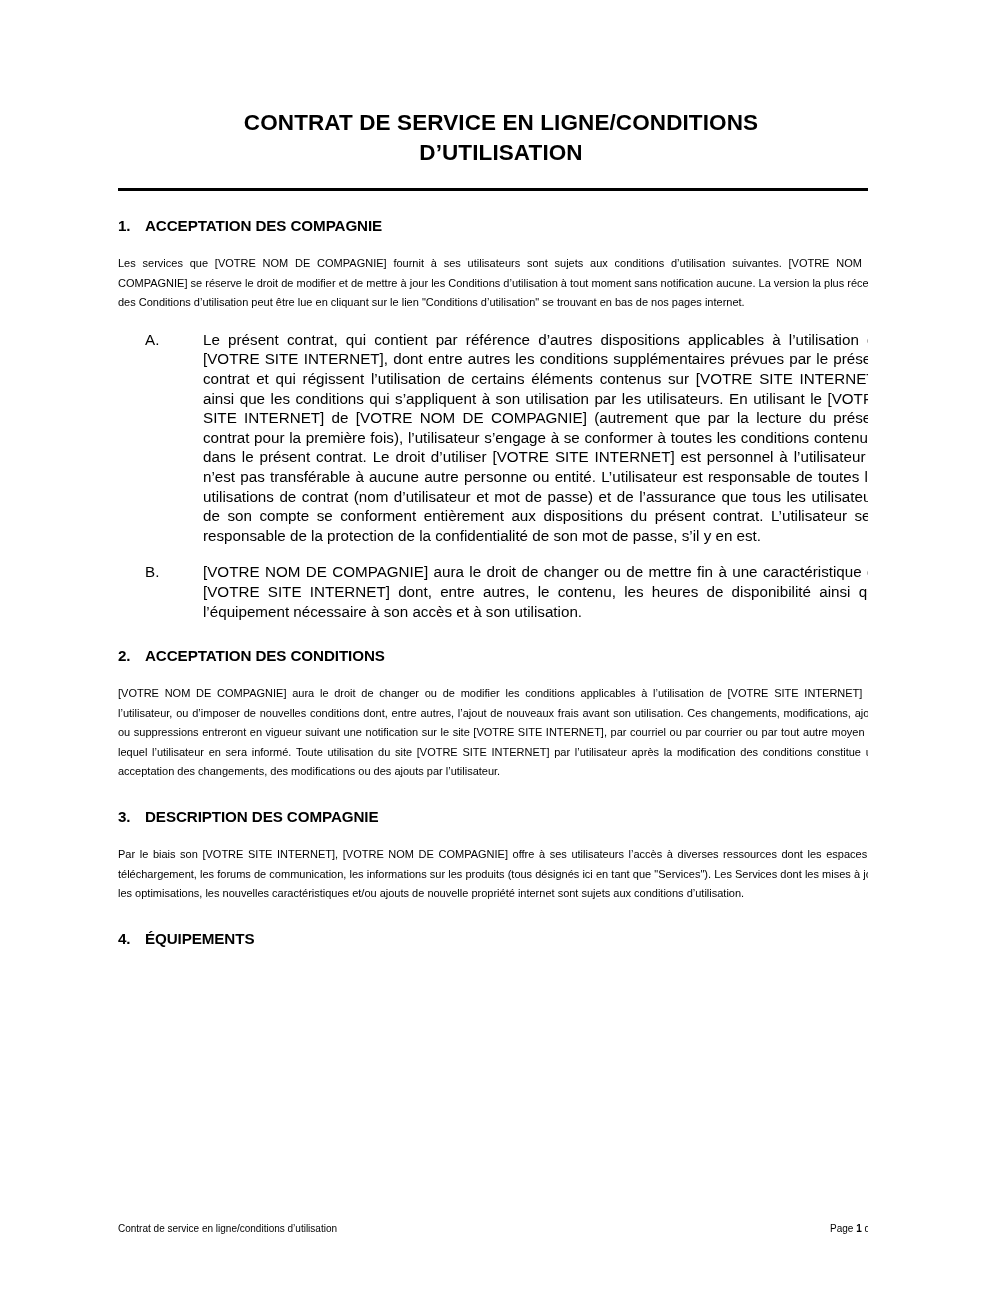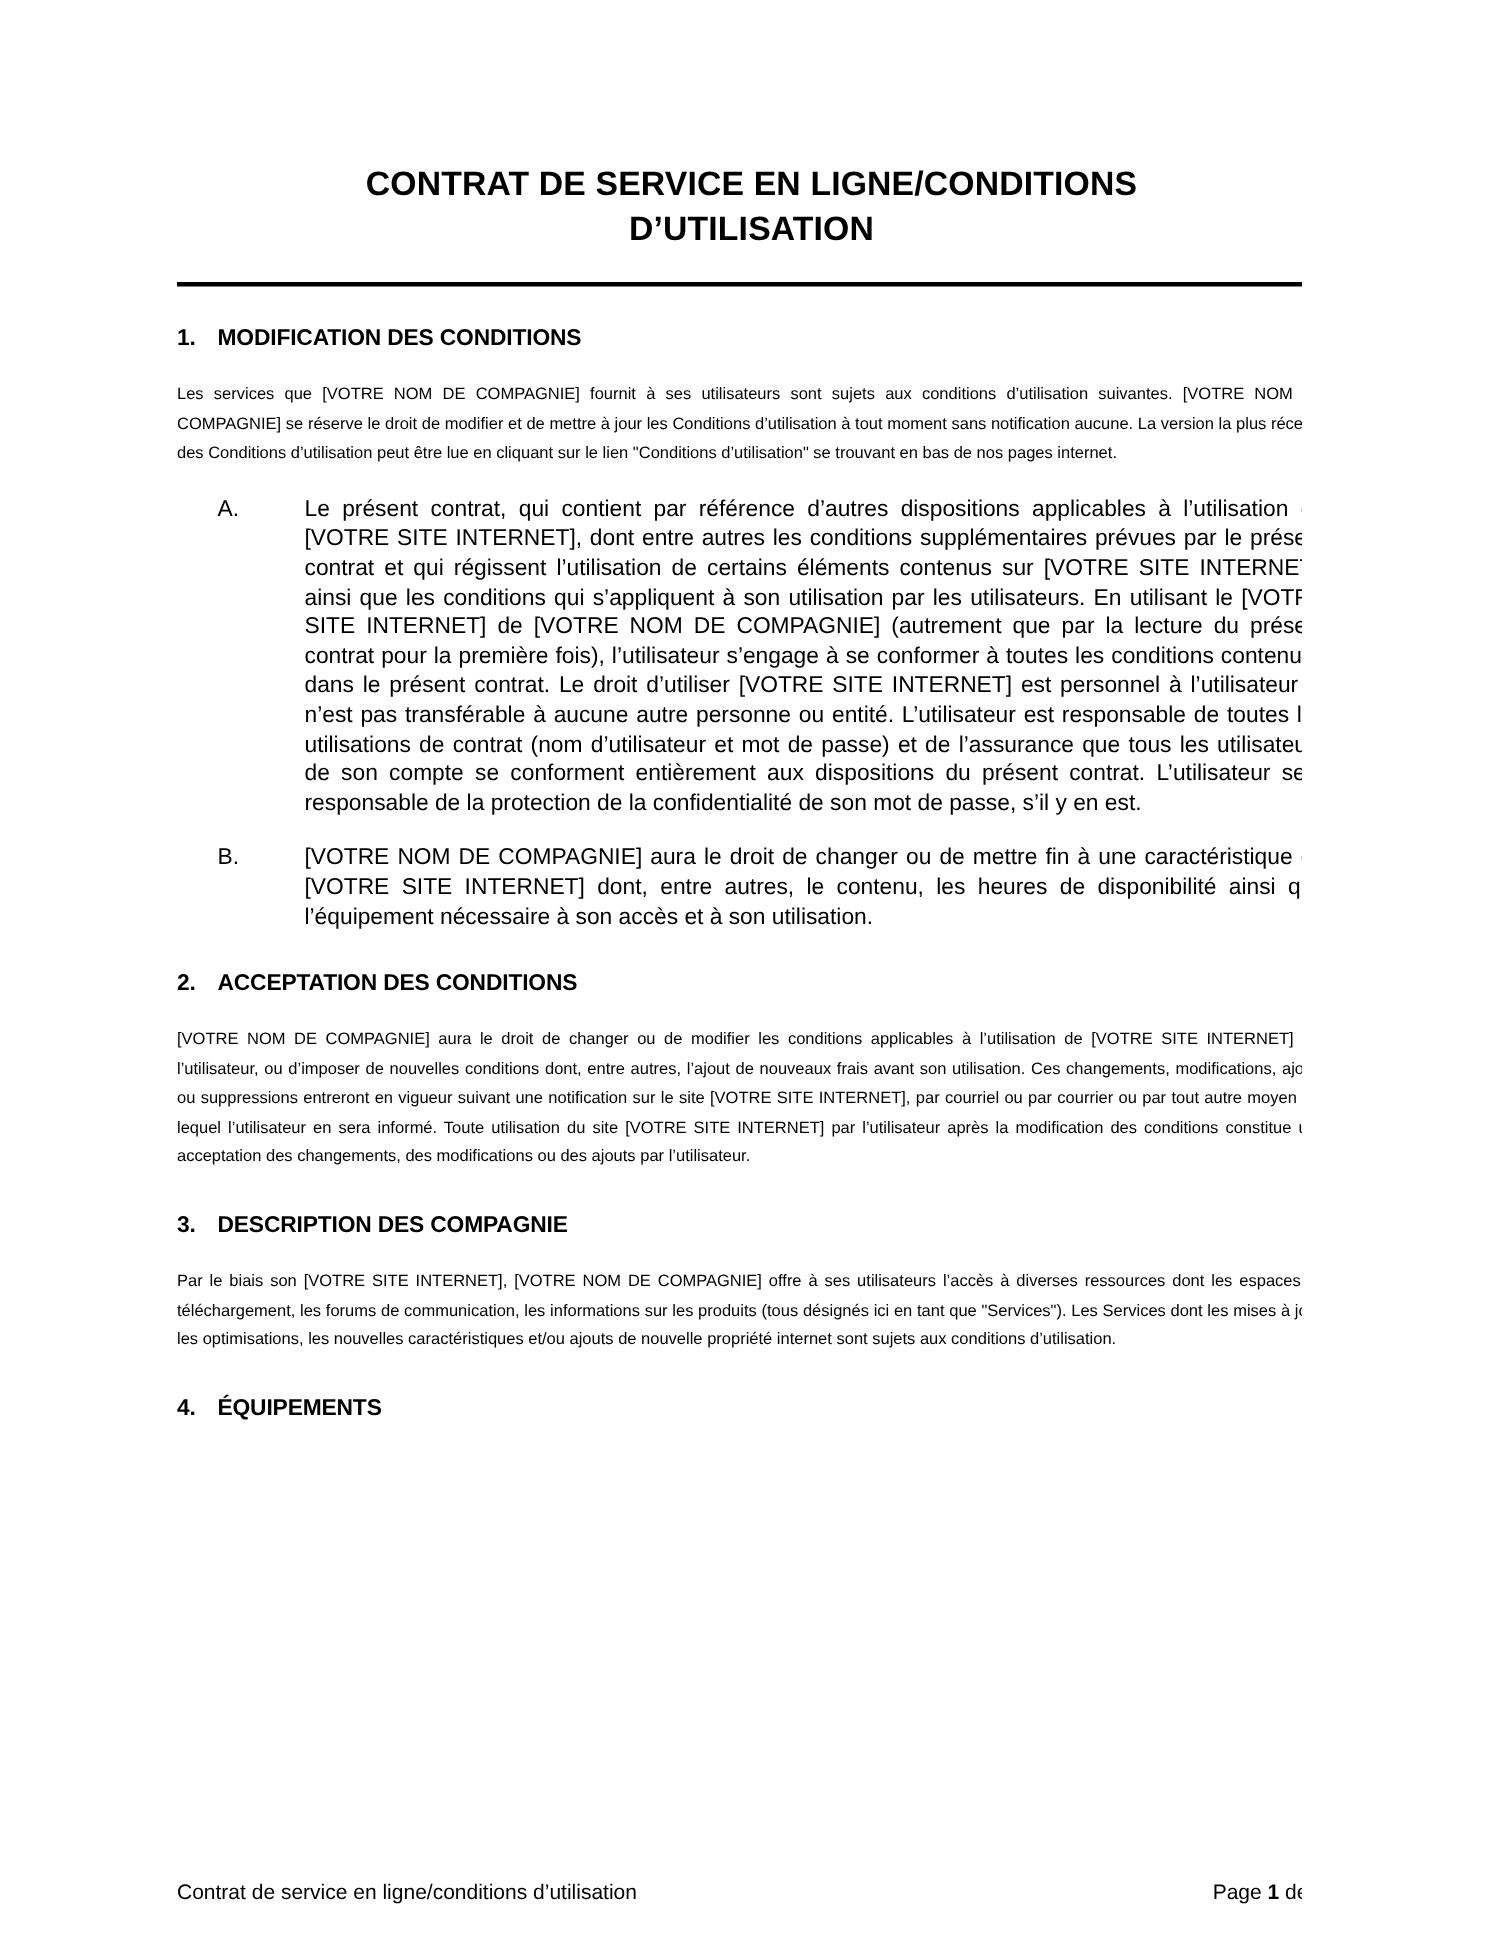--- a/index.html
+++ b/index.html
@@ -98,47 +98,47 @@
     left: 0;
     top: 0;
     width: 30px;
     text-align: left;
   }
 
   
   .footer {
     position: absolute;
     left: 118px;
-    top: 1251px;
+    top: 1219px;
     width: 766px;
     display: flex;
     justify-content: space-between;
     align-items: baseline;
-    font-size: 14px;
+    font-size: 10px;
     line-height: 20px;
   }
   .footer .pageinfo b { font-weight: bold; }
 </style>
 </head>
 <body>
 
 <div class="page">
 
   <div class="content">
 
     <h1 class="doc-title">
       <span>CONTRAT DE SERVICE EN LIGNE/CONDITIONS</span><br>
       <span>D’UTILISATION</span>
     </h1>
 
     <div class="title-rule"></div>
 
     <div id="sections-host">
         <div class="section">
-          <div class="section-heading"><span class="num">1.</span><span>MODIFICATION DES CONDITIONS</span></div>
+          <div class="section-heading"><span class="num">1.</span><span>ACCEPTATION DES COMPAGNIE</span></div>
           <p class="para">Les services que [VOTRE NOM DE COMPAGNIE] fournit à ses utilisateurs sont sujets aux conditions d’utilisation suivantes. [VOTRE NOM DE COMPAGNIE] se réserve le droit de modifier et de mettre à jour les Conditions d’utilisation à tout moment sans notification aucune. La version la plus récente des Conditions d’utilisation peut être lue en cliquant sur le lien "Conditions d’utilisation" se trouvant en bas de nos pages internet.</p>
           <div class="alpha-list">
             <div class="alpha-item"><span class="letter">A.</span><span>Le présent contrat, qui contient par référence d’autres dispositions applicables à l’utilisation de [VOTRE SITE INTERNET], dont entre autres les conditions supplémentaires prévues par le présent contrat et qui régissent l’utilisation de certains éléments contenus sur [VOTRE SITE INTERNET], ainsi que les conditions qui s’appliquent à son utilisation par les utilisateurs. En utilisant le [VOTRE SITE INTERNET] de [VOTRE NOM DE COMPAGNIE] (autrement que par la lecture du présent contrat pour la première fois), l’utilisateur s’engage à se conformer à toutes les conditions contenues dans le présent contrat. Le droit d’utiliser [VOTRE SITE INTERNET] est personnel à l’utilisateur et n’est pas transférable à aucune autre personne ou entité. L’utilisateur est responsable de toutes les utilisations de contrat (nom d’utilisateur et mot de passe) et de l’assurance que tous les utilisateurs de son compte se conforment entièrement aux dispositions du présent contrat. L’utilisateur sera responsable de la protection de la confidentialité de son mot de passe, s’il y en est.</span></div>
             <div class="alpha-item"><span class="letter">B.</span><span>[VOTRE NOM DE COMPAGNIE] aura le droit de changer ou de mettre fin à une caractéristique de [VOTRE SITE INTERNET] dont, entre autres, le contenu, les heures de disponibilité ainsi que l’équipement nécessaire à son accès et à son utilisation.</span></div>
           </div>
         </div>
         <div class="section">
           <div class="section-heading"><span class="num">2.</span><span>ACCEPTATION DES CONDITIONS</span></div>
           <p class="para">[VOTRE NOM DE COMPAGNIE] aura le droit de changer ou de modifier les conditions applicables à l’utilisation de [VOTRE SITE INTERNET] par l’utilisateur, ou d’imposer de nouvelles conditions dont, entre autres, l’ajout de nouveaux frais avant son utilisation. Ces changements, modifications, ajouts ou suppressions entreront en vigueur suivant une notification sur le site [VOTRE SITE INTERNET], par courriel ou par courrier ou par tout autre moyen par lequel l’utilisateur en sera informé. Toute utilisation du site [VOTRE SITE INTERNET] par l’utilisateur après la modification des conditions constitue une acceptation des changements, des modifications ou des ajouts par l’utilisateur.</p>
         </div>

